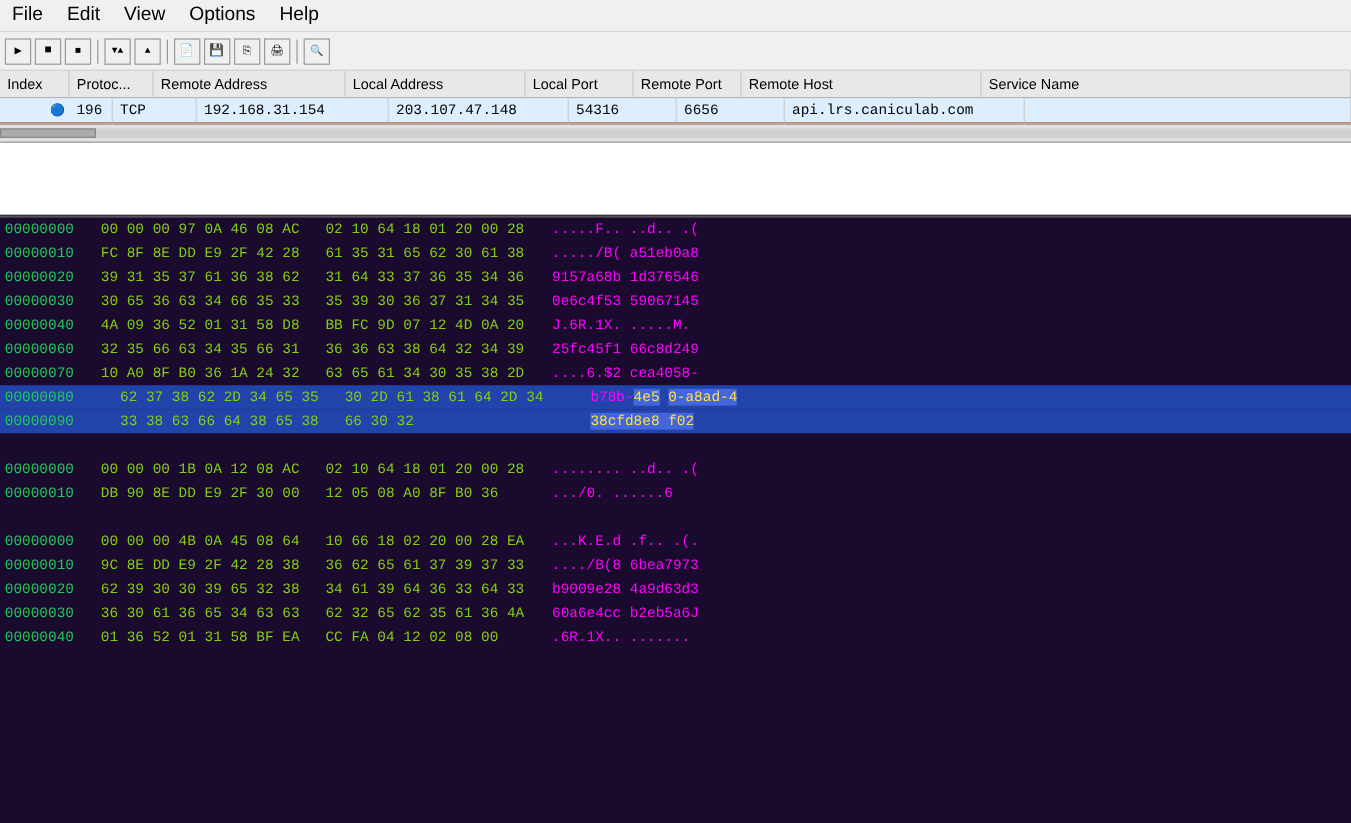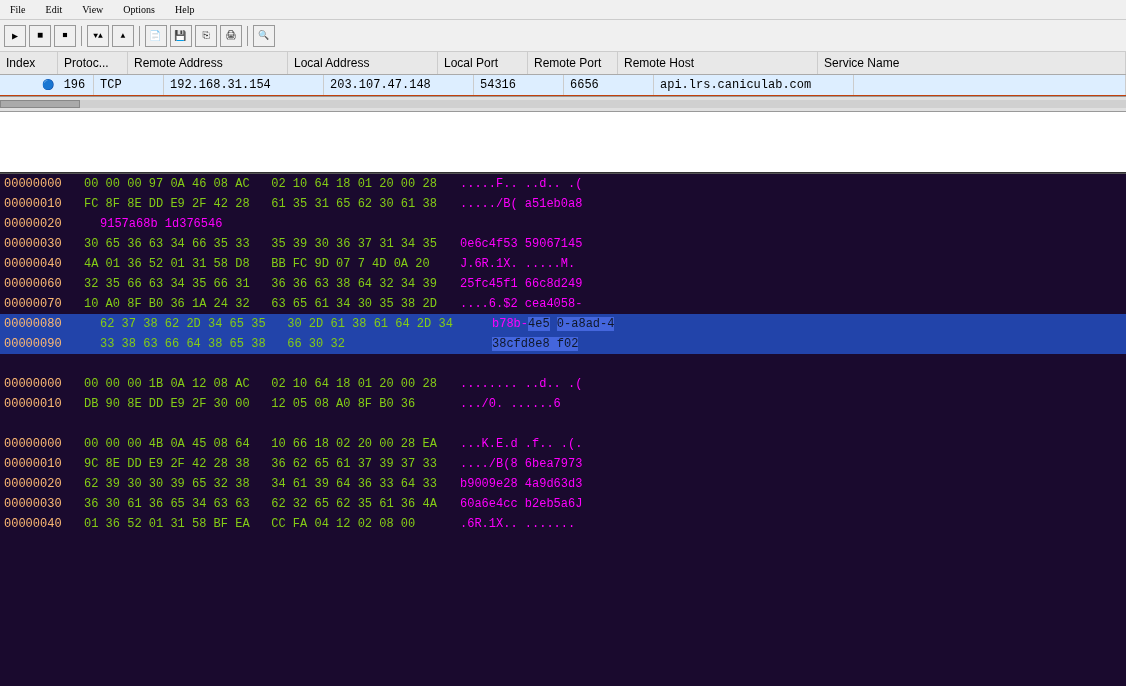--- a/index.html
+++ b/index.html
@@ -17,22 +17,22 @@
     .menubar {
       display: flex;
       background: #f0f0f0;
       padding: 2px 4px;
       gap: 8px;
       border-bottom: 1px solid #ccc;
     }
     .menu-item {
       padding: 2px 6px;
       cursor: pointer;
-      font-size: 10px;
-      font-family: Liberation Serif, serif;
+      font-size: 16px;
+      font-family: Liberation Sans, sans-serif;
     }
 
     
     .toolbar {
       display: flex;
       align-items: center;
       background: #f0f0f0;
       padding: 3px 4px;
       gap: 3px;
       border-bottom: 1px solid #ccc;
@@ -122,36 +122,36 @@
       display: flex;
       padding: 1px 4px;
       white-space: pre;
       line-height: 1.5;
     }
     .hex-row.selected {
       background: #2244aa;
       gap: 16px;
     }
     .hex-offset {
-      color: #fdba74;
+      color: #22c55e;
       width: 80px;
       min-width: 80px;
     }
     .hex-bytes {
       color: #84cc16;
       width: 360px;
       min-width: 360px;
     }
     .hex-ascii {
       color: #ff00ff;
       margin-left: 16px;
     }
     .hex-ascii .highlight {
       background: #4466dd;
-      color: #0f172a;
+      color: #fde047;
     }
 
     .section-gap {
       height: 12px;
     }
 
     .main-content {
       display: flex;
       flex-direction: column;
       height: calc(686px - 52px);
@@ -230,23 +230,23 @@
       </div>
     </div>
   </div>
 
   <div style="height:2px; background:#555; border-top:1px solid #333;"></div>
 
   <div class="hex-area" id="hex-area">
   <div class="hex-section">
         <div class="hex-row"><span class="hex-offset">00000000  </span><span class="hex-bytes">00 00 00 97 0A 46 08 AC   02 10 64 18 01 20 00 28</span><span class="hex-ascii">.....F.. ..d.. .(</span></div>
         <div class="hex-row"><span class="hex-offset">00000010  </span><span class="hex-bytes">FC 8F 8E DD E9 2F 42 28   61 35 31 65 62 30 61 38</span><span class="hex-ascii">...../B( a51eb0a8</span></div>
-        <div class="hex-row"><span class="hex-offset">00000020  </span><span class="hex-ascii">9157a68b 1d376546</span></div>
+        <div class="hex-row"><span class="hex-offset">00000020  </span><span class="hex-bytes">39 31 35 37 61 36 38 62   31 64 33 37 36 35 34 36</span><span class="hex-ascii">9157a68b 1d376546</span></div>
         <div class="hex-row"><span class="hex-offset">00000030  </span><span class="hex-bytes">30 65 36 63 34 66 35 33   35 39 30 36 37 31 34 35</span><span class="hex-ascii">0e6c4f53 59067145</span></div>
-        <div class="hex-row"><span class="hex-offset">00000040  </span><span class="hex-bytes">4A 01 36 52 01 31 58 D8   BB FC 9D 07 7 4D 0A 20</span><span class="hex-ascii">J.6R.1X. .....M.</span></div>
+        <div class="hex-row"><span class="hex-offset">00000040  </span><span class="hex-bytes">4A 09 36 52 01 31 58 D8   BB FC 9D 07 12 4D 0A 20</span><span class="hex-ascii">J.6R.1X. .....M.</span></div>
         <div class="hex-row"><span class="hex-offset">00000060  </span><span class="hex-bytes">32 35 66 63 34 35 66 31   36 36 63 38 64 32 34 39</span><span class="hex-ascii">25fc45f1 66c8d249</span></div>
         <div class="hex-row"><span class="hex-offset">00000070  </span><span class="hex-bytes">10 A0 8F B0 36 1A 24 32   63 65 61 34 30 35 38 2D</span><span class="hex-ascii">....6.$2 cea4058-</span></div>
         <div class="hex-row selected"><span class="hex-offset">00000080  </span><span class="hex-bytes">62 37 38 62 2D 34 65 35   30 2D 61 38 61 64 2D 34</span><span class="hex-ascii">b78b-<span class="highlight">4e5</span> <span class="highlight">0-a8ad-4</span></span></div>
         <div class="hex-row selected"><span class="hex-offset">00000090  </span><span class="hex-bytes">33 38 63 66 64 38 65 38   66 30 32</span><span class="hex-ascii"><span class="highlight">38cfd8e8 f02</span></span></div>
       </div>
       <div class="section-gap"></div>
       <div class="hex-section">
         <div class="hex-row"><span class="hex-offset">00000000  </span><span class="hex-bytes">00 00 00 1B 0A 12 08 AC   02 10 64 18 01 20 00 28</span><span class="hex-ascii">........ ..d.. .(</span></div>
         <div class="hex-row"><span class="hex-offset">00000010  </span><span class="hex-bytes">DB 90 8E DD E9 2F 30 00   12 05 08 A0 8F B0 36</span><span class="hex-ascii">.../0. ......6</span></div>
       </div>

